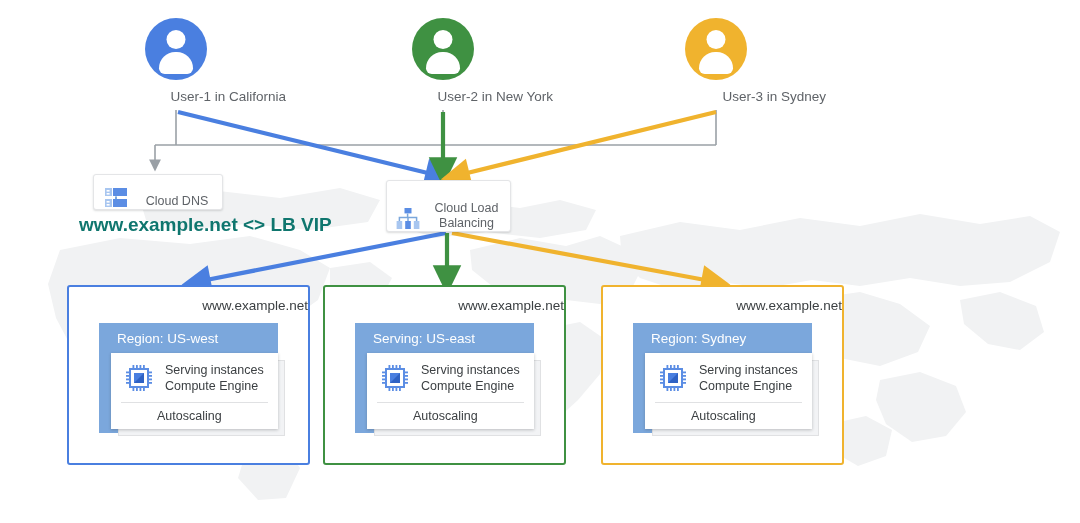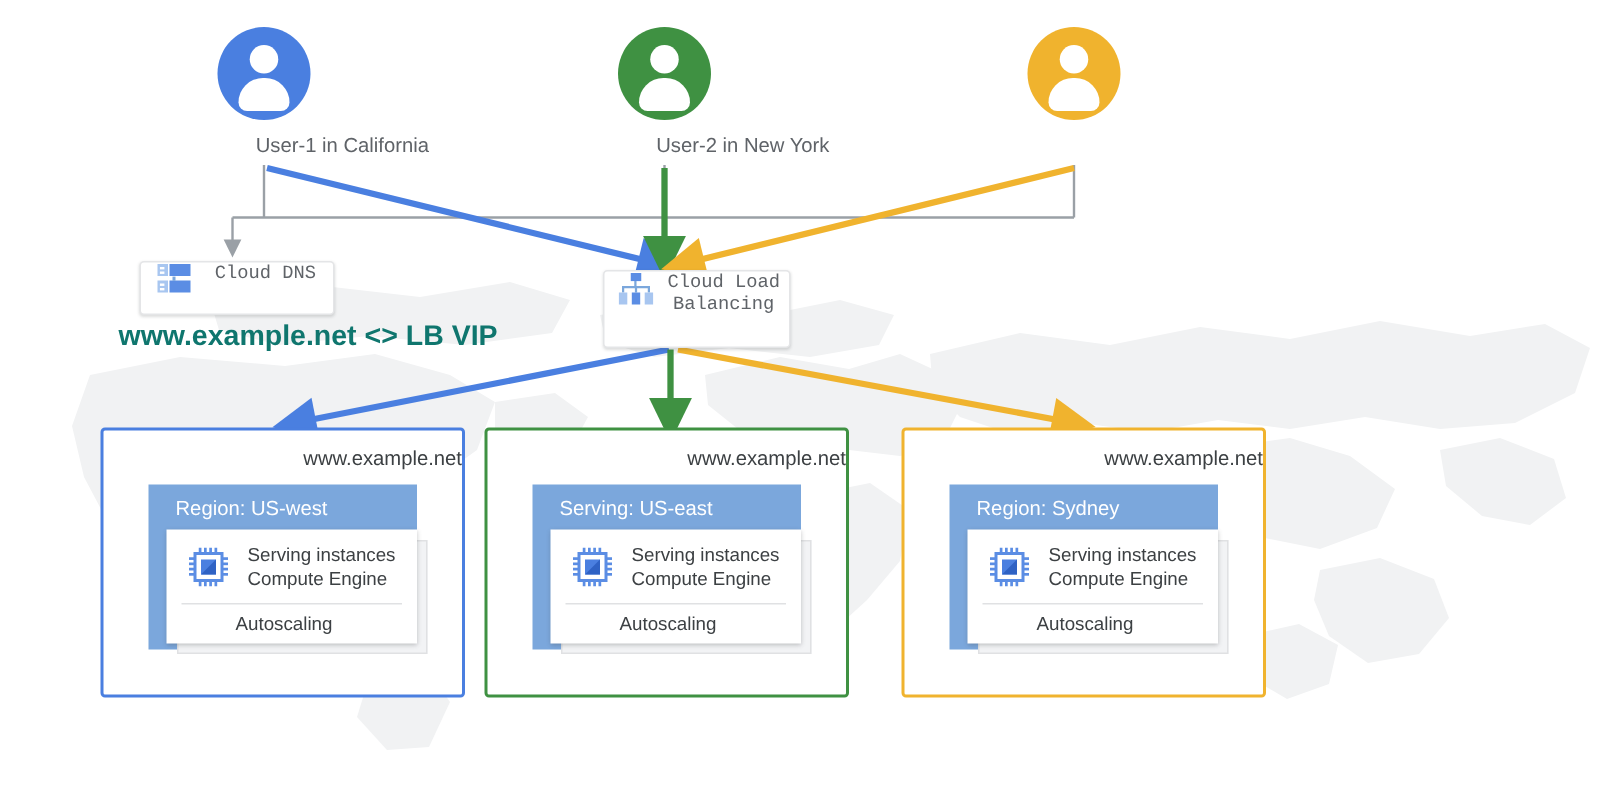--- a/index.html
+++ b/index.html
@@ -77,42 +77,41 @@
   }
 
   
   .chip {
     position: absolute;
     background: #ffffff;
     border: 1px solid #e4e5e7;
     border-radius: 3px;
     box-shadow: 0 1px 2px rgba(60,64,67,.18);
     display: flex;
-    align-items: flex-start;
+    align-items: flex-end;
     box-sizing: border-box;
-    font-family: Liberation Mono, monospace;
   }
   .chip .chip-ico {
     flex: 0 0 auto;
     display: flex;
     align-items: center;
     justify-content: center;
   }
   .chip .chip-text {
     flex: 1 1 auto;
     text-align: center;
     font-size: 12.5px;
     color: #5f6368;
     line-height: 15px;
     padding-right: 6px;
   }
 
   #dns-chip  { left: 93px; top: 174px; width: 130px; height: 36px; }
   #dns-chip .chip-ico { width: 44px; }
-  #lb-chip   { left: 386px; top: 180px; width: 125px; height: 52px; margin-left: 16px; }
+  #lb-chip   { left: 386px; top: 180px; width: 125px; height: 52px; }
   #lb-chip .chip-ico { width: 42px; }
 
   
   .region {
     position: absolute;
     top: 285px;
     width: 243px;
     height: 180px;
     border: 2px solid #888;
     border-radius: 3px;
@@ -298,20 +297,21 @@
         <div class="body"></div>
     </div>
     <div class="ulabel">User-2 in New York</div>
   </div>
 
   <div class="layer user" id="user-2" style="left:606px; top:18px;">
     <div class="avatar" style="background:#f0b32e;">
       <div class="head"></div>
         <div class="body"></div>
     </div>
+    <div class="ulabel">User-3 in Sydney</div>
   </div>
 
   <div class="chip layer" id="dns-chip">
     <div class="chip-ico">
       <svg width="24" height="22" viewBox="0 0 24 22" xmlns="http://www.w3.org/2000/svg">
         <rect x="1" y="1" width="7" height="8" fill="#a8c6f0"></rect>
         <rect x="9" y="1" width="14" height="8" fill="#5b8de4"></rect>
         <rect x="2.6" y="3" width="3" height="1.6" fill="#ffffff"></rect>
         <rect x="2.6" y="6" width="3" height="1.6" fill="#ffffff"></rect>
         <rect x="1" y="12" width="7" height="8" fill="#a8c6f0"></rect>

